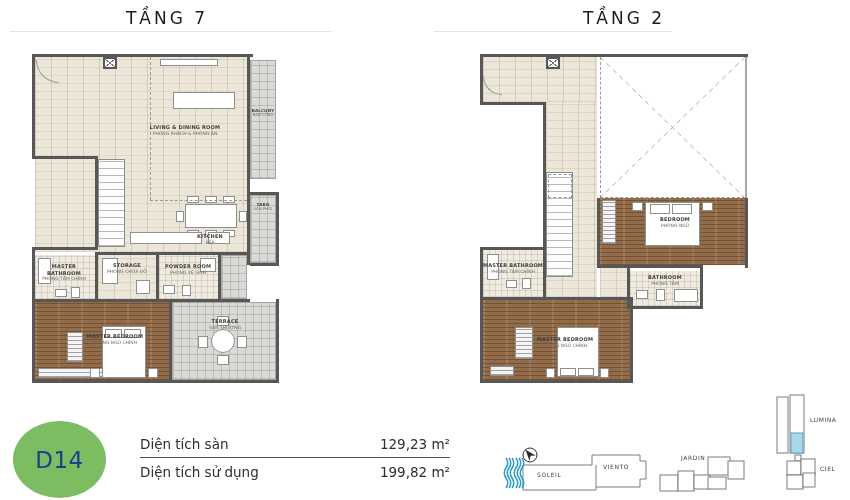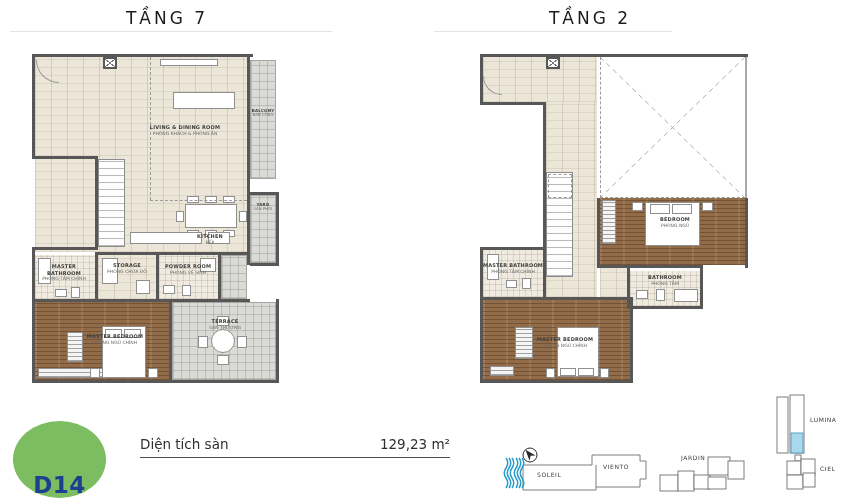--- a/index.html
+++ b/index.html
@@ -36,37 +36,37 @@
   .shaft{position:absolute;border:2px solid #575757;box-sizing:border-box;z-index:3;background:
     linear-gradient(to top right,transparent calc(50% - .5px),#777 calc(50% - .5px) calc(50% + .5px),transparent calc(50% + .5px)),
     linear-gradient(to bottom right,transparent calc(50% - .5px),#777 calc(50% - .5px) calc(50% + .5px),transparent calc(50% + .5px)),#fff;}
   .arc{position:absolute;border-left:1px solid #9a9a9a;border-bottom:1px solid #9a9a9a;
        border-bottom-left-radius:100% 100%;z-index:3;}
   .room-label{position:absolute;text-align:center;color:#41413f;line-height:1.3;z-index:6;}
   .room-label .en{font-weight:bold;font-size:5px;letter-spacing:.2px;}
   .room-label .vn{font-size:4.5px;color:#6b6b67;}
   .room-label.sm .en{font-size:4px;}
   .room-label.sm .vn{font-size:3.8px;}
-  .badge{position:absolute;border-radius:50%;display:flex;align-items:flex-end;justify-content:center;
-         font-weight:bold;font-size:23px;letter-spacing:.5px;}
+  .badge{position:absolute;border-radius:50%;display:flex;align-items:center;justify-content:center;
+         font-weight:normal;font-size:23px;letter-spacing:.5px;}
   .area-table{position:absolute;left:128px;top:430px;width:310px;color:#2e2e2e;font-size:13.5px;margin-left:12px;}
   .area-row{display:flex;justify-content:space-between;align-items:center;height:27px;}
   .area-divider{height:1px;background:#4f4f4f;}
   .site-plan{position:absolute;left:492px;top:383px;width:358px;height:117px;}
   .site-label{position:absolute;font-size:6px;letter-spacing:.6px;color:#3c3c3c;font-weight:500;
               white-space:nowrap;z-index:6;}
 </style>
 </head>
 <body>
 
 <div id="page">
 
   <div class="plan-title" style="left:167px;top:8px">TẦNG 7</div>
   <div class="title-rule" style="left:10px;top:31px;width:322px"></div>
-  <div class="plan-title" style="left:590px;top:8px">TẦNG 2</div>
+  <div class="plan-title" style="left:624px;top:8px">TẦNG 2</div>
   <div class="title-rule" style="left:434px;top:31px;width:238px"></div>
 
   <div id="plan1" class="plan" style="left:10px;top:50px;width:310px;height:340px">
     <div class="room-label" style="left:115px;top:74px;width:120px">
       <div class="en">LIVING &amp; DINING ROOM</div>
       <div class="vn">PHÒNG KHÁCH &amp; PHÒNG ĂN</div>
     </div>
     <div class="room-label sm" style="left:227px;top:58px;width:52px">
       <div class="en">BALCONY</div>
       <div class="vn">BAN CÔNG</div>
@@ -241,20 +241,24 @@
   <div class="badge" style="left:13px;top:421px;width:93px;height:77px;background:#7cbd62;color:#1d3f8f">
     <span>D14</span>
   </div>
 
   <div class="area-table">
     <div class="area-row">
       <span>Diện tích sàn</span>
       <span>129,23 m²</span>
     </div>
     <div class="area-divider"></div>
+    <div class="area-row">
+      <span>Diện tích sử dụng</span>
+      <span>199,82 m²</span>
+    </div>
   </div>
 
   <div class="site-plan">
     <svg width="358" height="117" style="position:absolute;left:0;top:0">
       <g stroke="#7c7c7c" fill="#ffffff" stroke-width="1">
         <path d="M31,82 L100,82 L100,72 L148,72 L148,78 L154,78 L154,96 L148,96 L148,104 L104,104 L104,107 L31,107 Z"></path>
         <line x1="104" y1="82" x2="104" y2="104"></line>
         <g>
           <rect x="168" y="92" width="18" height="16"></rect>
           <rect x="186" y="88" width="16" height="20"></rect>

